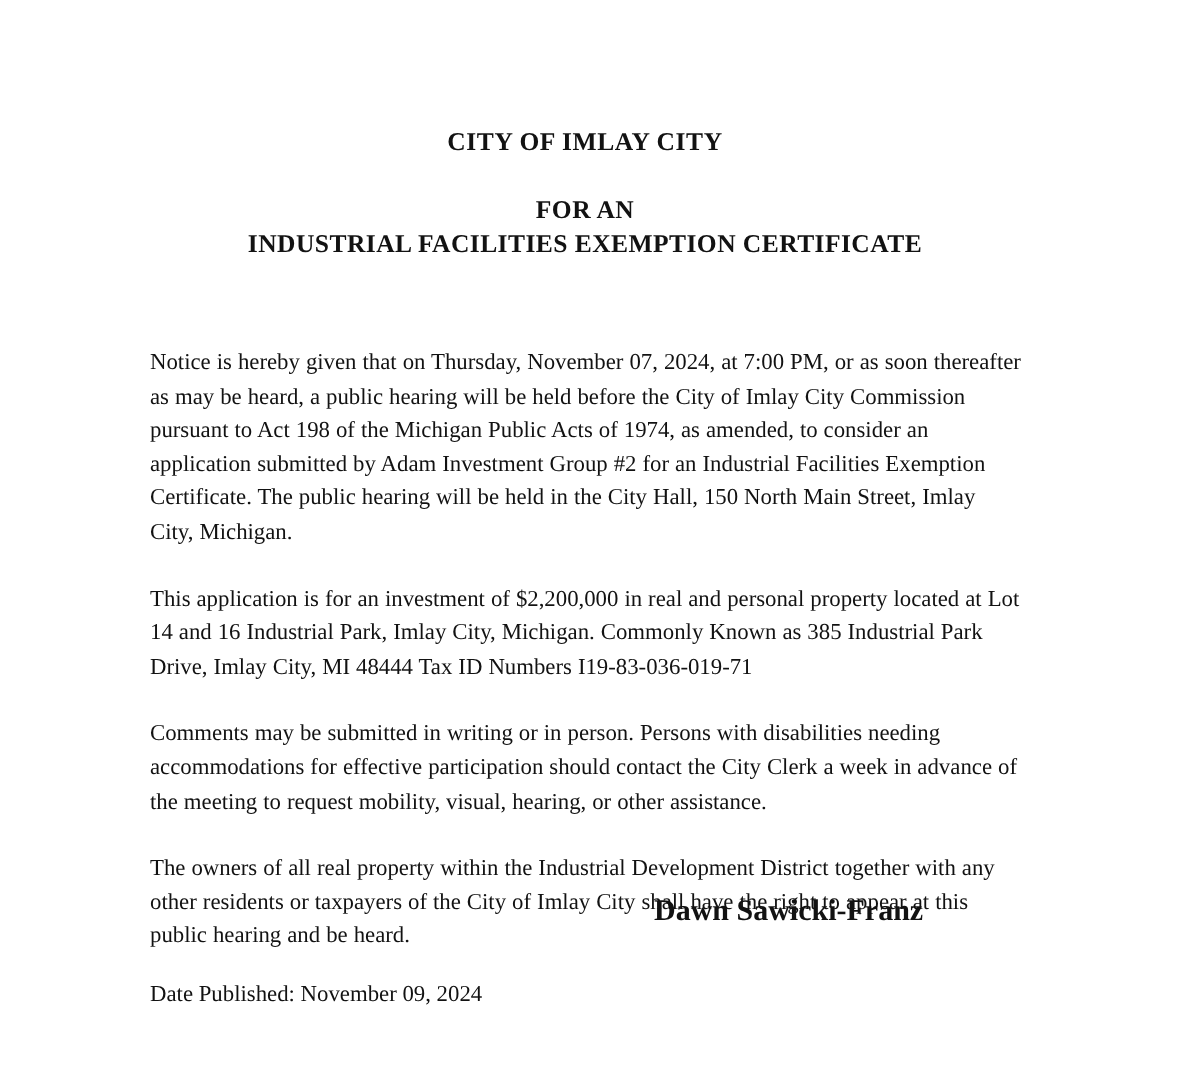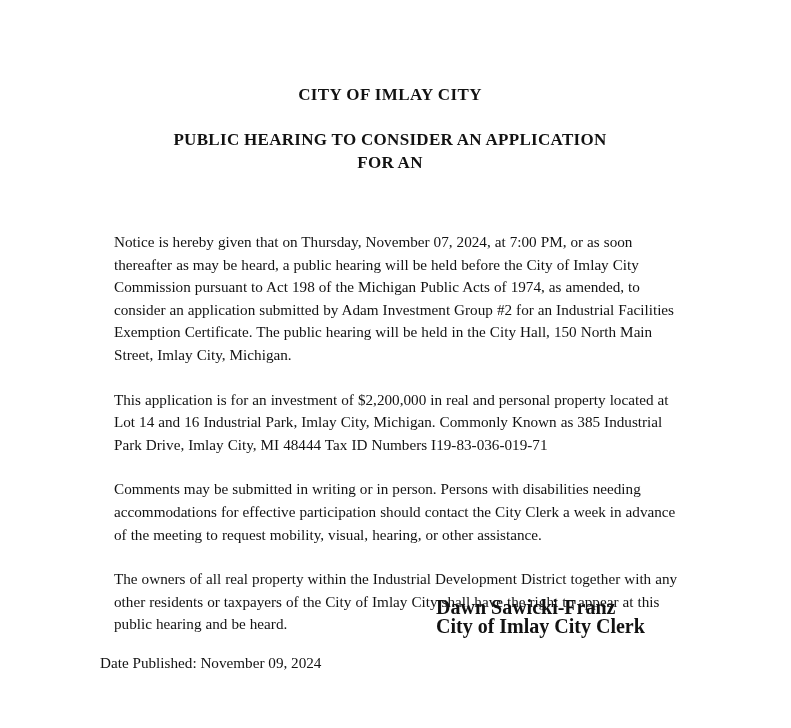--- a/index.html
+++ b/index.html
@@ -54,21 +54,21 @@
   }
 
   
   .body-block {
     position: absolute;
     top: 231px;
     left: 100px;
     width: 582px;
   }
   .body-par {
-    margin: 0 0 22px 14px;
+    margin: 0 0 22px 0;
     font-size: 15.2px;
     line-height: 22.6px;
     text-align: left;
     word-spacing: 0.2px;
   }
   .body-par:last-child {
     margin-bottom: 0;
   }
 
   
@@ -97,32 +97,31 @@
 </style>
 </head>
 <body>
 
 <div class="page">
 
   <div class="heading-block">
     <h1 class="doc-title">CITY OF IMLAY CITY</h1>
 
     <h2 class="doc-subtitle">
-      <span class="sub-line">PUBLIC HEARING TO CONSIDER AN APPLICATION</span>
       <span class="sub-line">FOR AN</span>
+      <span class="sub-line">INDUSTRIAL FACILITIES EXEMPTION CERTIFICATE</span>
     </h2>
   </div>
 
   <div class="body-block">
     <p class="body-par">Notice is hereby given that on Thursday, November 07, 2024, at 7:00 PM, or as soon thereafter as may be heard, a public hearing will be held before the City of Imlay City Commission pursuant to Act 198 of the Michigan Public Acts of 1974, as amended, to consider an application submitted by Adam Investment Group #2 for an Industrial Facilities Exemption Certificate.  The public hearing will be held in the City Hall, 150 North Main Street, Imlay City, Michigan.</p>
     <p class="body-par">This application is for an investment of $2,200,000 in real and personal property located at Lot 14 and 16 Industrial Park, Imlay City, Michigan. Commonly Known as 385 Industrial Park Drive, Imlay City, MI 48444 Tax ID Numbers I19-83-036-019-71</p>
     <p class="body-par">Comments may be submitted in writing or in person. Persons with disabilities needing accommodations for effective participation should contact the City Clerk a week in advance of the meeting to request mobility, visual, hearing, or other assistance.</p>
     <p class="body-par">The owners of all real property within the Industrial Development District together with any other residents or taxpayers of the City of Imlay City shall have the right to appear at this public hearing and be heard.</p>
   </div>
 
   <div class="signature-block">
     <span class="signature-line">Dawn Sawicki-Franz</span>
-    <span class="signature-line">City of Imlay City Clerk</span>
   </div>
 
   <div class="date-published">Date Published: November 09, 2024</div>
 
 </div>
 
 </body></html>

